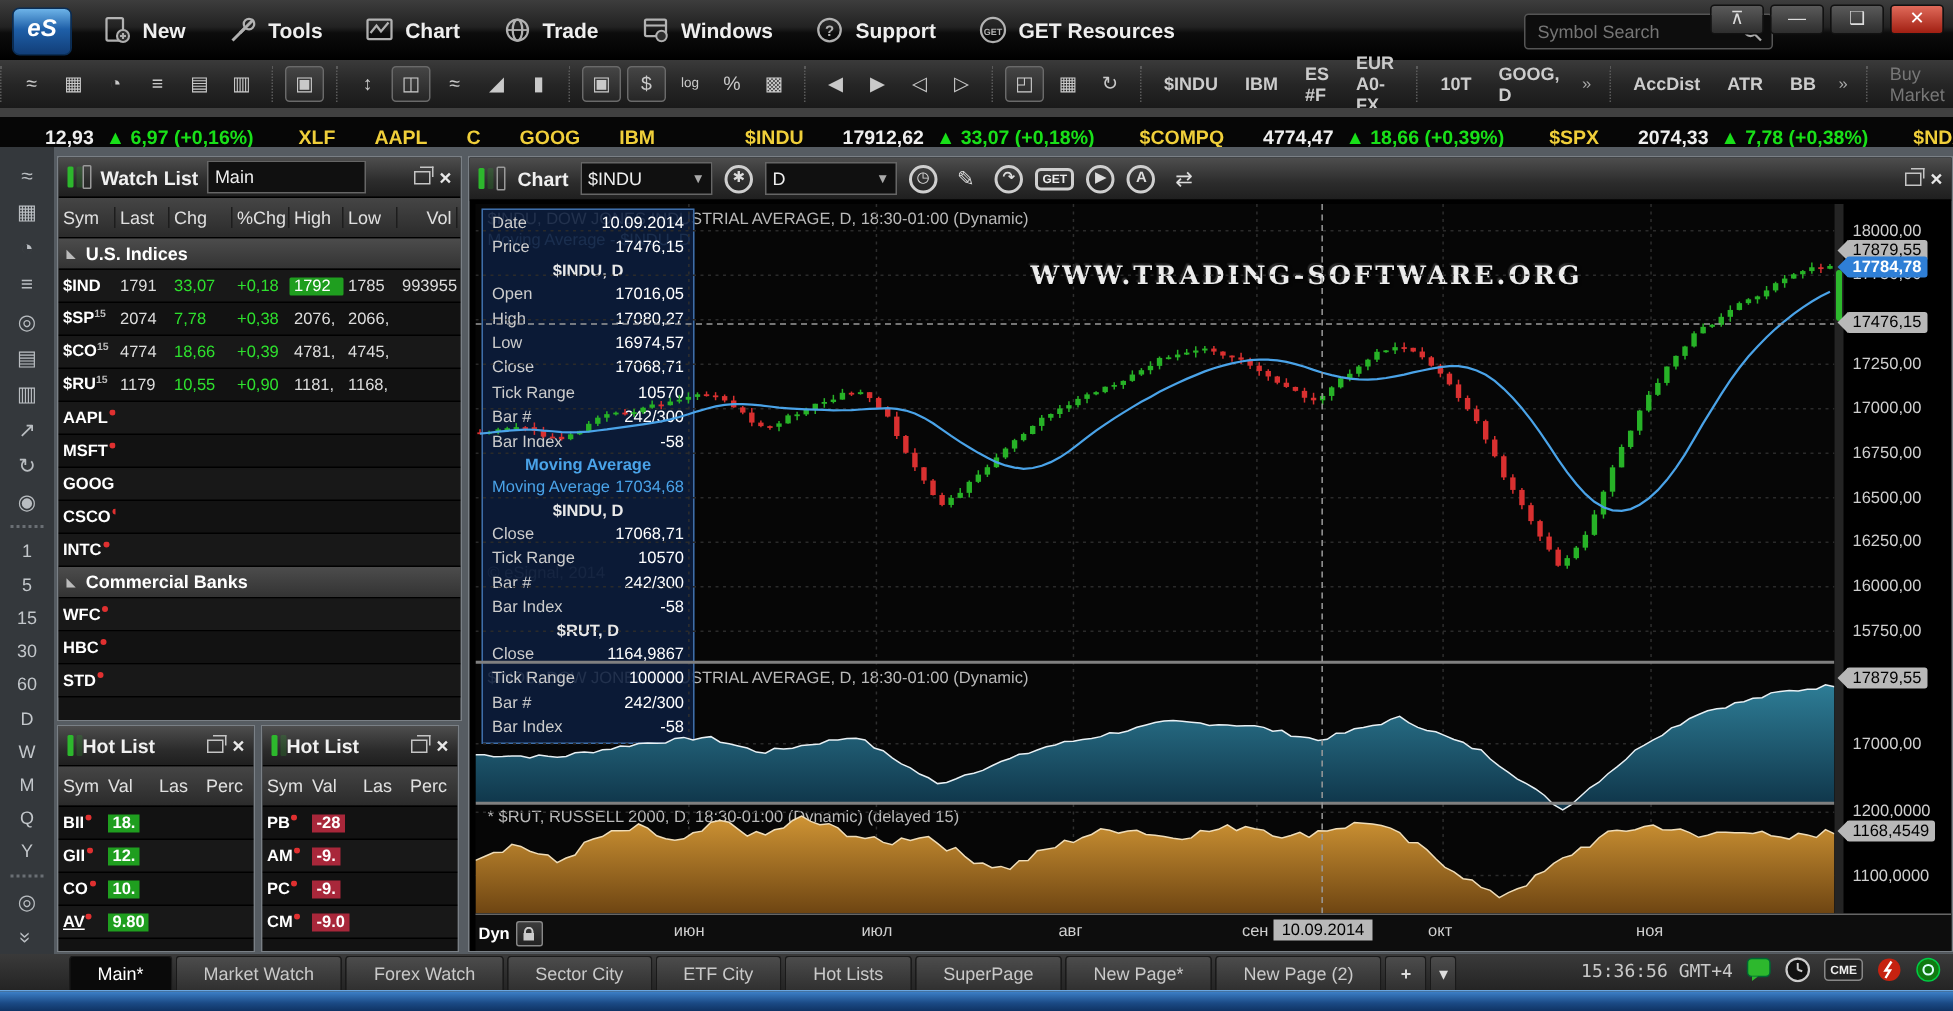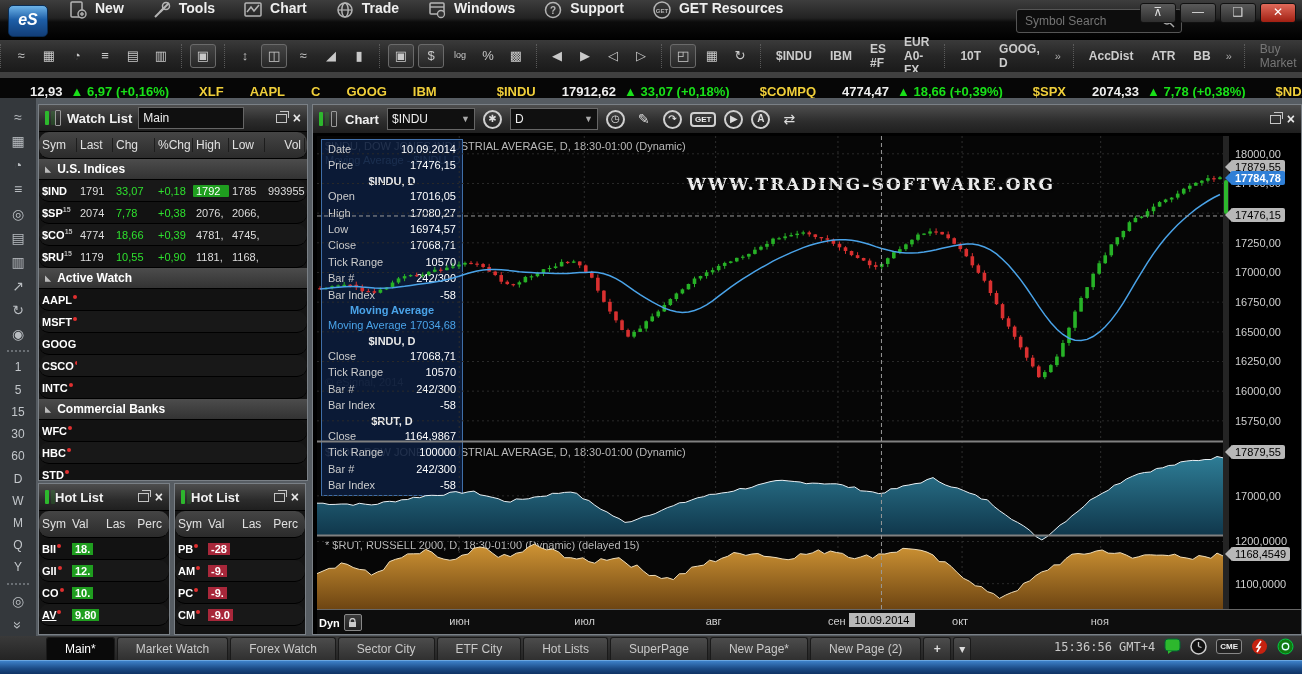--- a/index.html
+++ b/index.html
@@ -6,21 +6,21 @@
   body{width:1302px;height:674px;position:relative;overflow:hidden;
        font-family:"Liberation Sans","DejaVu Sans",sans-serif;
        -webkit-font-smoothing:antialiased;color:#ddd;}
   .abs{position:absolute;}
   
   #titlebar{left:0;top:0;width:1302px;height:40px;
     background:linear-gradient(#3d3d3d 0%,#222 45%,#0c0c0c 55%,#000 100%);}
   #logo{left:8px;top:5px;width:38px;height:30px;border-radius:5px;
     background:linear-gradient(#6db3e8,#1e5fa8 45%,#123e78);border:1px solid #0a2d55;
     color:#fff;font-weight:bold;font-style:italic;font-size:16px;text-align:center;line-height:28px;}
-  .menu-item{display:flex;gap:7px;color:#eee;font-size:14px;font-weight:bold;
+  .menu-item{display:flex;align-items:center;gap:7px;color:#eee;font-size:14px;font-weight:bold;
     padding:0 14px;height:40px;cursor:default;}
   #menus{left:54px;top:0;height:40px;display:flex;}
   .mi-ic{opacity:.85;display:flex;}
   #searchbox{right:120px;top:9px;width:152px;height:22px;background:#0d0d0d;border:1px solid #555;
     border-radius:3px;display:flex;align-items:center;padding:0 6px;}
   #searchbox input{flex:1;background:transparent;border:none;outline:none;color:#bbb;font-size:12px;width:110px;}
   #search-led{right:280px;top:12px;width:5px;height:16px;background:#2db82d;border-radius:2px;}
   .winbtn{width:34px;height:18px;border-radius:3px;text-align:center;line-height:16px;font-size:12px;color:#ddd;
     background:linear-gradient(#5a5a5a,#2e2e2e);border:1px solid #111;}
   #winbtns{right:6px;top:3px;display:flex;gap:4px;}
@@ -57,21 +57,21 @@
   .panel-title{color:#f0f0f0;font-size:13px;font-weight:bold;}
   .panel-btns{margin-left:auto;display:flex;gap:6px;align-items:center;}
   .icon-restore{position:relative;width:9px;height:7px;border:1px solid #c5c5c5;}
   .icon-restore::before{content:"";position:absolute;top:-4px;left:3px;width:8px;height:6px;
     border:1px solid #c5c5c5;border-bottom:none;border-left:none;}
   .icon-x{color:#e8e8e8;font-size:14px;font-weight:bold;line-height:12px;}
   .combo{background:#101010;border:1px solid #666;color:#eee;font-size:12px;display:flex;align-items:center;
     height:20px;padding:0 4px;gap:6px;}
   .combo .car{color:#aaa;font-size:9px;margin-left:auto;}
   
-  .wl-cols,.wl-row{display:flex;align-items:center;height:21px;border-bottom:1px solid #000;font-size:11px;border-radius:10px;}
+  .wl-cols,.wl-row{display:flex;align-items:center;height:21px;border-bottom:1px solid #000;font-size:11px;}
   .wl-cols{height:26px;background:linear-gradient(#454545,#2b2b2b);color:#e0e0e0;font-size:12px;}
   .wl-cell{padding:0 3px;box-sizing:border-box;overflow:hidden;white-space:nowrap;}
   .wl-group{height:20px;background:linear-gradient(#4c4c4c,#333);display:flex;align-items:center;
     color:#fff;font-weight:bold;font-size:12px;gap:6px;padding:0 6px;border-bottom:1px solid #000;}
   .wl-row:nth-child(odd){background:#121212;}
   .wl-row:nth-child(even){background:#181818;}
   .sym{color:#fff;font-weight:bold;}
   .grn{color:#2ee02e;}
   .cell-hl{background:#1f9e1f;color:#fff;border-radius:1px;}
   .reddot{display:inline-block;width:4px;height:4px;border-radius:50%;background:#e03030;vertical-align:super;margin-left:1px;}
@@ -381,24 +381,20 @@
         <div class="wl-cell" style="width: 40px;"></div>
       </div>
       <div class="wl-row">
         <div class="wl-cell sym" style="width: 38px;">$RU<span class="sup15">15</span></div>
         <div class="wl-cell" style="width: 36px;">1179</div>
         <div class="wl-cell grn" style="width: 42px;">10,55</div>
         <div class="wl-cell grn" style="width: 38px;">+0,90</div>
         <div class="wl-cell" style="width: 36px;">1181,</div>
         <div class="wl-cell" style="width: 36px;">1168,</div>
         <div class="wl-cell" style="width: 40px;"></div>
-      </div>
-      <div class="wl-group">
-        <span style="font-size: 8px; color: rgb(187, 187, 187); transform: rotate(90deg);">◢</span>
-        <span>Active Watch</span>
       </div>
       <div class="wl-row">
         <div class="wl-cell sym" style="width: 38px;">AAPL<span class="reddot"></span></div>
         <div class="wl-cell" style="width: 36px;"></div>
         <div class="wl-cell grn" style="width: 42px;"></div>
         <div class="wl-cell grn" style="width: 38px;"></div>
         <div class="wl-cell" style="width: 36px;"></div>
         <div class="wl-cell" style="width: 36px;"></div>
         <div class="wl-cell" style="width: 40px;"></div>
       </div>

